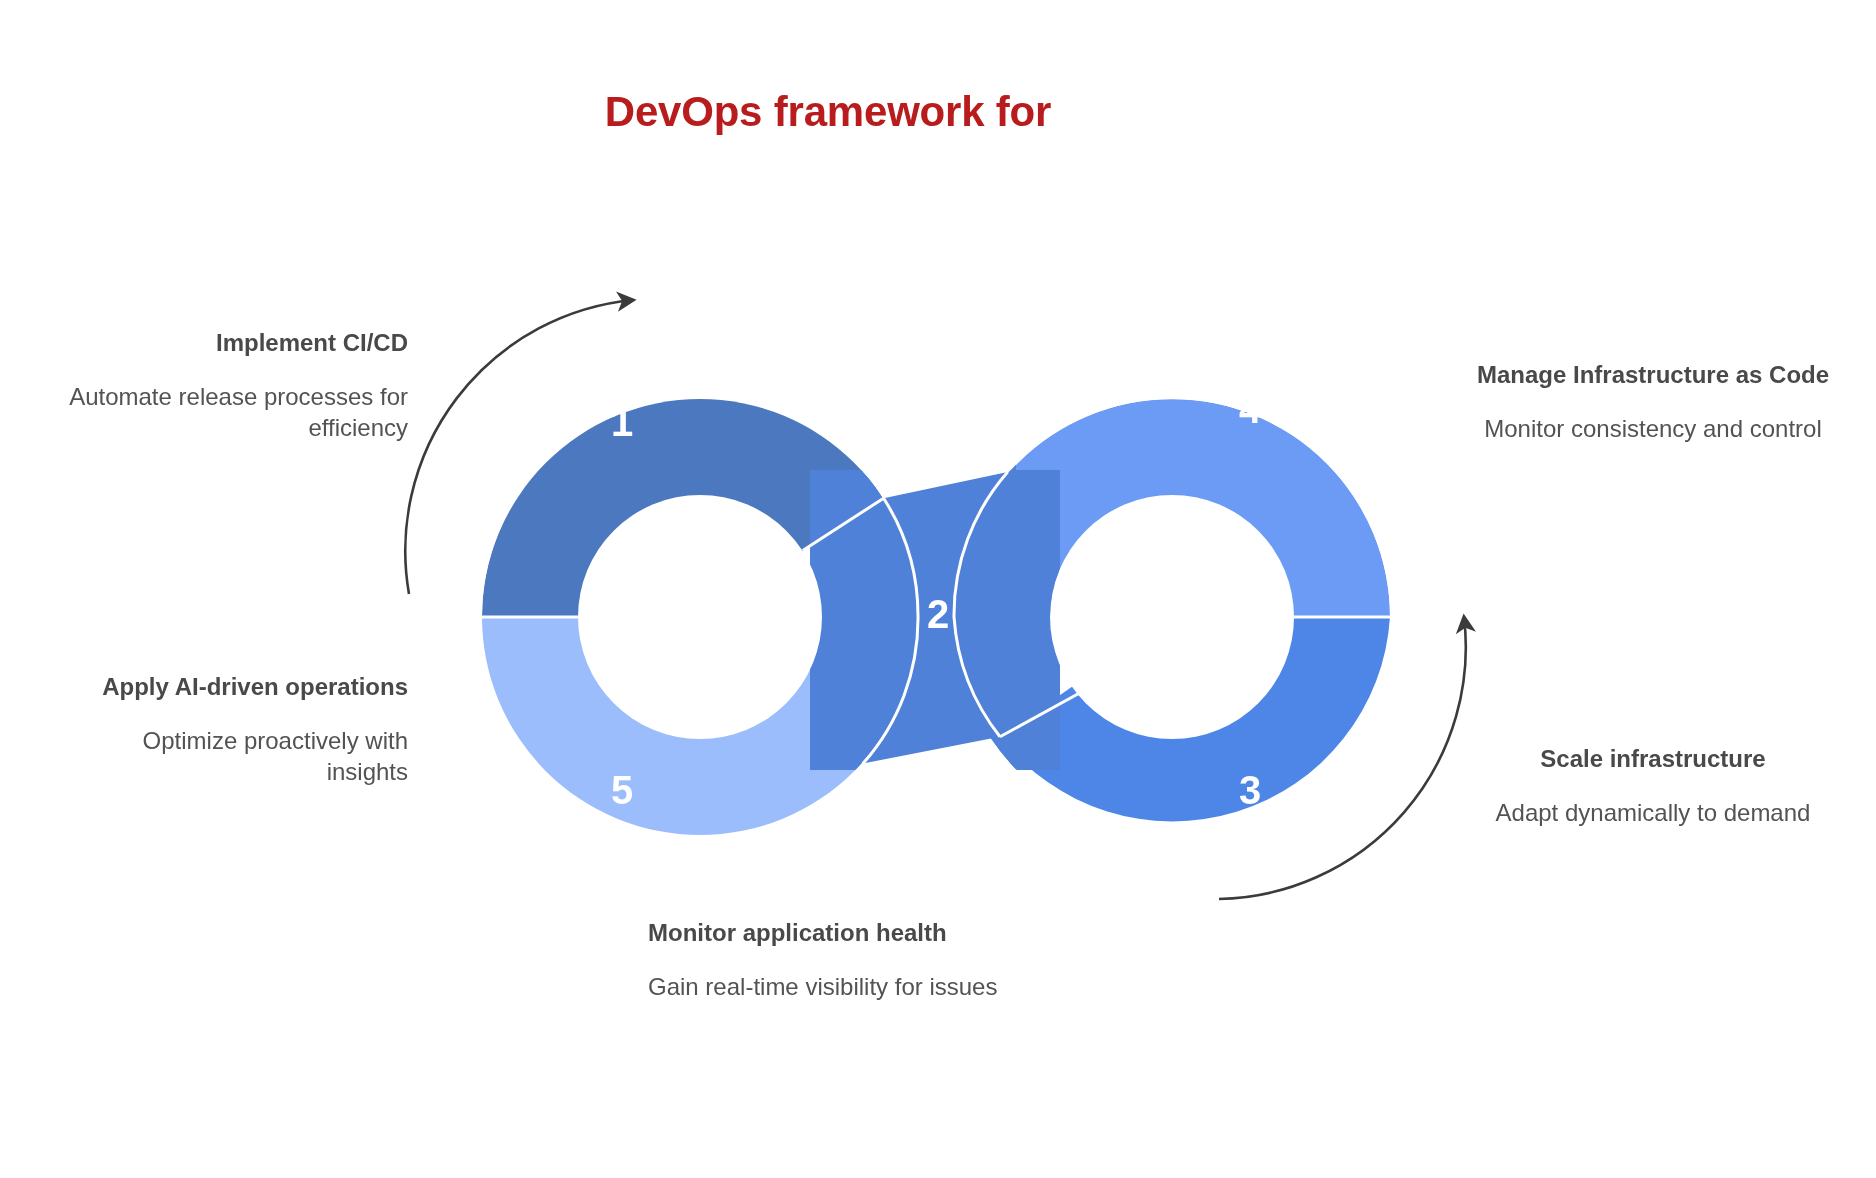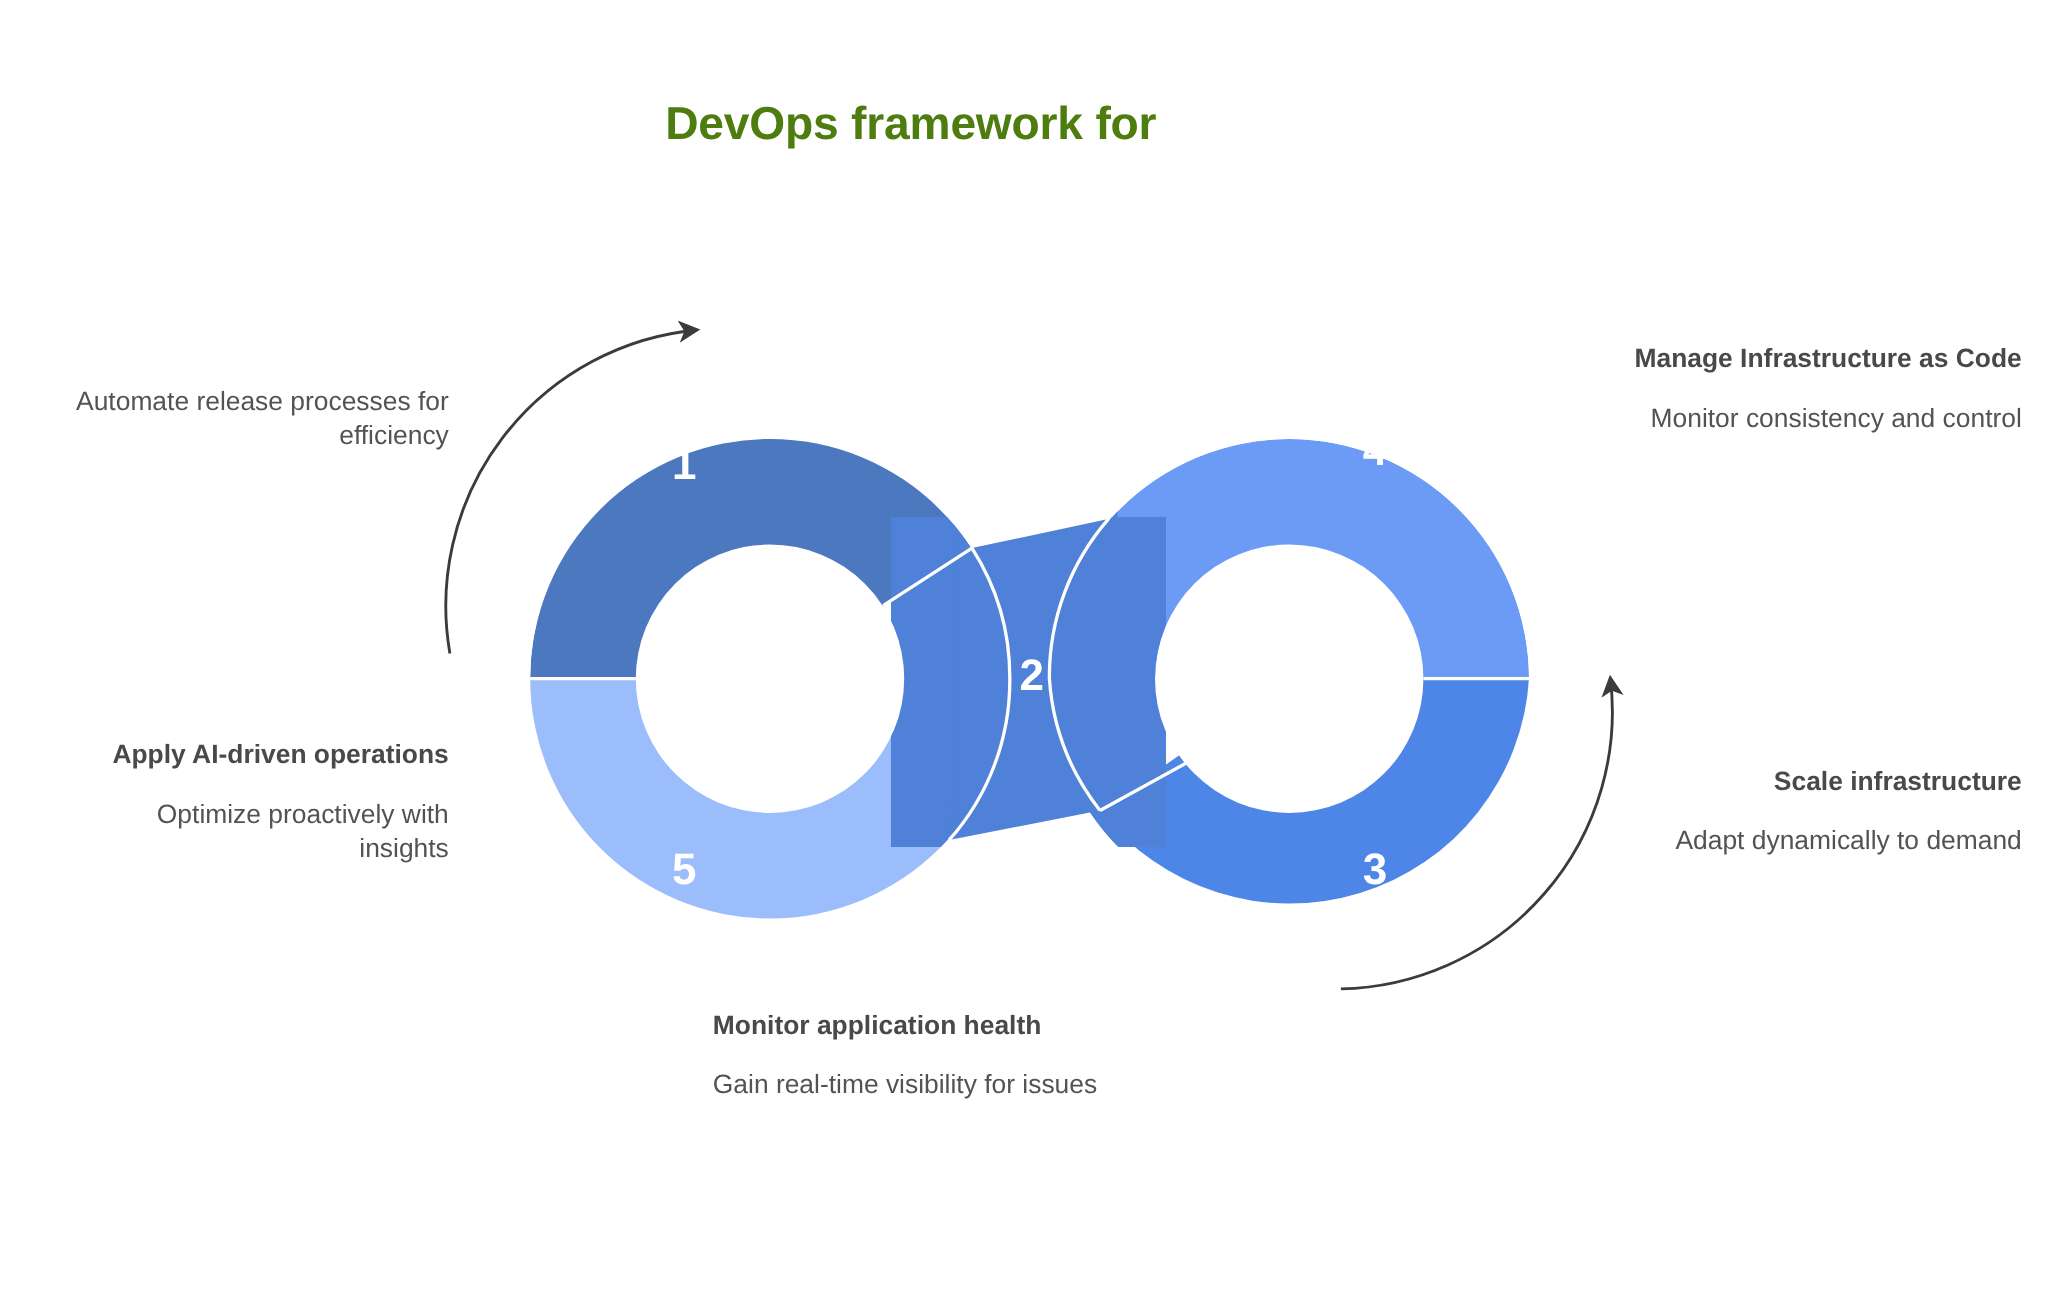--- a/index.html
+++ b/index.html
@@ -28,21 +28,21 @@
   
   .title {
     position: absolute;
     left: 538px;
     top: 86px;
     width: 580px;
     text-align: center;
     font-size: 42px;
     font-weight: bold;
     line-height: 1.26;
-    color: #4d7c0f;
+    color: #b91c1c;
     letter-spacing: -0.2px;
   }
 
   
   .callout {
     position: absolute;
   }
   .callout .c-head {
     font-size: 24px;
     font-weight: bold;
@@ -52,21 +52,21 @@
   }
   .callout .c-body {
     font-size: 24px;
     font-weight: normal;
     color: #535353;
     line-height: 1.31;
     margin: 0;
     margin-top: 22px;
   }
   .align-right { text-align: right; }
-  .align-left  { text-align: right; }
+  .align-left  { text-align: center; margin-top: 48px; }
   .align-center{ text-align: left; }
 
   
   #callout-1 { left:  48px; top: 328px; width: 360px; }
   #callout-5 { left:  72px; top: 672px; width: 336px; }
   #callout-4 { left: 1468px; top: 312px; width: 370px; }
   #callout-3 { left: 1468px; top: 696px; width: 370px; }
   #callout-2 { left: 648px; top: 918px; width: 412px; }
 
   
@@ -178,20 +178,21 @@
   <path d="M 409 594 A 252 252 0 0 1 633 300" stroke="#3b3b3b" stroke-width="2.6" fill="none" marker-end="url(#arrowHead)"></path>
 
   <path d="M 1219 899 A 252 252 0 0 0 1464 617" stroke="#3b3b3b" stroke-width="2.6" fill="none" marker-end="url(#arrowHead)"></path>
 </svg>
 
 <div class="title">
   <div>DevOps framework for</div>
 </div>
 
 <div class="callout align-right" id="callout-1">
+  <p class="c-head">Implement CI/CD</p>
   <p class="c-body">Automate release processes for efficiency</p>
 </div>
 
 <div class="callout align-right" id="callout-5">
   <p class="c-head">Apply AI-driven operations</p>
   <p class="c-body">Optimize proactively with insights</p>
 </div>
 
 <div class="callout align-left" id="callout-4">
   <p class="c-head">Manage Infrastructure as Code</p>

